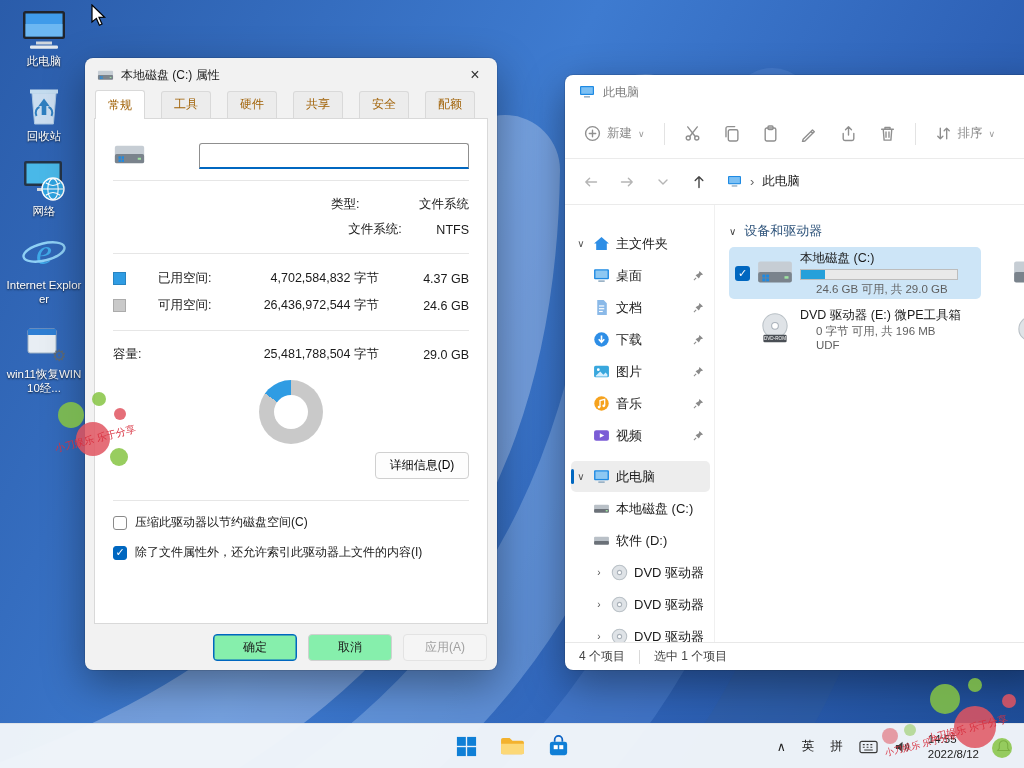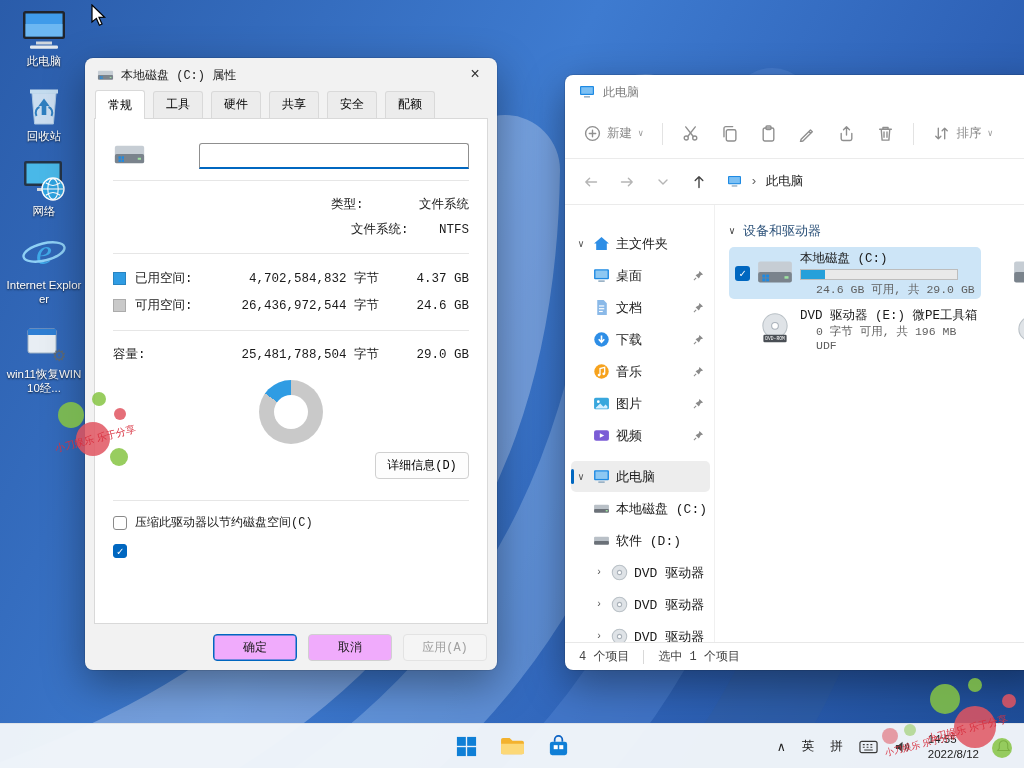--- a/index.html
+++ b/index.html
@@ -13,48 +13,48 @@
 
   
   .desktop-icons { position:absolute; left:6px; top:6px; width:76px; }
   .dicon { width:76px; margin-bottom:12px; text-align:center; cursor:default; }
   .dicon-art { display:flex; justify-content:center; height:46px; align-items:flex-end; }
   .dicon-label { display:block; margin-top:3px; font-size:11.5px; color:#fff; line-height:1.2;
                  text-shadow:0 1px 2px rgba(0,0,0,.8); word-break:break-all; }
 
   
   .win { position:absolute; background:#fff; border-radius:8px;
-         box-shadow:0 14px 42px rgba(0,0,0,.38), 0 0 0 1px rgba(0,0,0,.10);font-family:Liberation Mono, monospace; }
+         box-shadow:0 14px 42px rgba(0,0,0,.38), 0 0 0 1px rgba(0,0,0,.10); }
 
   
   .dialog { left:85px; top:58px; width:412px; height:612px; background:#f2f2f2; display:flex; flex-direction:column; }
   .dlg-titlebar { height:34px; display:flex; align-items:center; padding-left:12px; gap:7px; font-size:12px; }
   .dlg-title { flex:1; }
   .dlg-close { width:44px; height:34px; display:flex; align-items:center; justify-content:center;
                font-size:16px; color:#333; border-top-right-radius:8px; cursor:default; }
   .tabs { display:flex; padding:0 0 0 10px; height:26px; align-items:flex-end; position:relative; z-index:2; }
   .tab { padding:4px 12px 5px; font-size:12px; border:1px solid #d9d9d9; border-bottom:none; background:#ececec;
-         margin-right:8px; border-radius:3px 3px 0 0; color:#000000; }
+         margin-right:16px; border-radius:3px 3px 0 0; color:#a16207; }
   .tab.active { background:#fff; padding-top:6px; margin-bottom:-1px; }
   .tabpage { flex:1; margin:0 9px; background:#fff; border:1px solid #d9d9d9; padding:12px 18px 0; overflow:hidden; }
   .dlg-footer { height:46px; display:flex; align-items:center; justify-content:flex-end; gap:11px; padding-right:10px; }
-  .btn { width:84px; height:27px; background:#f0abfc; border:1px solid #d0d0d0; border-radius:4px;
+  .btn { width:84px; height:27px; background:#86efac; border:1px solid #d0d0d0; border-radius:4px;
          font-size:12px; font-family:inherit; color:#1a1a1a; }
   .btn.default { border-color:#0067c0; box-shadow:0 0 0 .5px #0067c0 inset; }
   .btn:disabled { color:#a0a0a0; background:#f5f5f5; border-color:#e3e3e3; }
   .vol-row { display:flex; align-items:flex-end; gap:0; height:38px; }
   .vol-row .dlg-drive-art { width:34px; }
   .vol-input { flex:1; margin-left:52px; height:26px; border:1px solid #8f8f8f; border-bottom:2px solid #0067c0;
                border-radius:3px 3px 0 0; padding:0 6px; font-size:12.5px; outline:none; font-family:inherit; }
   .hr { border-top:1px solid #e6e6e6; margin:11px 0; }
   .kv { display:flex; height:25px; align-items:center; font-size:12.5px;justify-content:flex-end; }
   .kv .lbl { width:88px; }
   .sp-row { display:flex; height:27px; align-items:center; font-size:12.5px; }
   .sq { width:13px; height:13px; margin-right:9px; border:1px solid rgba(0,0,0,.15); }
-  .sp-row .lbl { width:78px; }
+  .sp-row .lbl { width:78px;margin-left:23px; }
   .sp-row .bytes, .kv .bytes { flex:1; text-align:right; padding-right:28px; }
   .sp-row .gb, .kv .gb { width:62px; text-align:right; }
   .cap-row .lbl { width:100px; }
   .donut-wrap { display:flex; justify-content:center; margin:13px 0 8px; }
   .donut { width:64px; height:64px; border-radius:50%; position:relative; }
   .donut::after { content:""; position:absolute; inset:15px; background:#fff; border-radius:50%; }
   .cap-caption { position:relative; height:30px; }
   .drive-caption { position:absolute; left:0; right:0; top:6px; text-align:center; font-size:12.5px; }
   .details-btn { position:absolute; right:0; top:0; width:94px; height:27px; background:#fdfdfd;
                  border:1px solid #d0d0d0; border-radius:4px; font-size:12px; font-family:inherit; }
@@ -296,20 +296,21 @@
     </div>
 
     <div class="hr" style="margin-top:18px;"></div>
 
     <div class="cb-row">
       <span class="cb"></span>
       <span>压缩此驱动器以节约磁盘空间(C)</span>
     </div>
     <div class="cb-row">
       <span class="cb checked">✓</span>
+      <span>除了文件属性外，还允许索引此驱动器上文件的内容(I)</span>
     </div>
   </div>
 
   <div class="dlg-footer">
     <button class="btn default">确定</button>
     <button class="btn">取消</button>
     <button class="btn" disabled="">应用(A)</button>
   </div>
 </div>
 
@@ -473,44 +474,44 @@
             <svg width="11" height="11" viewBox="0 0 12 12">
               <path d="M7 1 L11 5 L8.4 5.6 L6.4 9.2 L2.8 5.6 L6.4 3.6 Z" fill="#8a8a8a"></path>
               <path d="M3.4 8.6 L1 11" stroke="#8a8a8a" stroke-width="1.1"></path>
             </svg>
           </span>
       </div>
 
       <div class="srow indent">
         <span class="sicon">
             <svg viewBox="0 0 16 16">
+              <rect x="1" y="2.5" width="14" height="11" rx="1.5" fill="#39a7dd"></rect>
+              <circle cx="5" cy="6.3" r="1.3" fill="#fff"></circle>
+              <path d="M2.6 12 L6.8 8 L9.8 11 L11.8 9 L13.6 10.8 V12.6 H2.6 Z" fill="#d6efff"></path>
+            </svg>
+          </span>
+        <span class="slabel">图片</span>
+        <span class="spin">
+            <svg width="11" height="11" viewBox="0 0 12 12">
+              <path d="M7 1 L11 5 L8.4 5.6 L6.4 9.2 L2.8 5.6 L6.4 3.6 Z" fill="#8a8a8a"></path>
+              <path d="M3.4 8.6 L1 11" stroke="#8a8a8a" stroke-width="1.1"></path>
+            </svg>
+          </span>
+      </div>
+
+      <div class="srow indent">
+        <span class="sicon">
+            <svg viewBox="0 0 16 16">
               <circle cx="8" cy="8" r="6.8" fill="#f6a21d"></circle>
               <path d="M6.6 11.3 V5.2 l4.4 -1.1 v6" stroke="#fff" stroke-width="1.2" fill="none"></path>
               <circle cx="5.7" cy="11.4" r="1.3" fill="#fff"></circle>
               <circle cx="10.1" cy="10.2" r="1.3" fill="#fff"></circle>
             </svg>
           </span>
         <span class="slabel">音乐</span>
-        <span class="spin">
-            <svg width="11" height="11" viewBox="0 0 12 12">
-              <path d="M7 1 L11 5 L8.4 5.6 L6.4 9.2 L2.8 5.6 L6.4 3.6 Z" fill="#8a8a8a"></path>
-              <path d="M3.4 8.6 L1 11" stroke="#8a8a8a" stroke-width="1.1"></path>
-            </svg>
-          </span>
-      </div>
-
-      <div class="srow indent">
-        <span class="sicon">
-            <svg viewBox="0 0 16 16">
-              <rect x="1" y="2.5" width="14" height="11" rx="1.5" fill="#39a7dd"></rect>
-              <circle cx="5" cy="6.3" r="1.3" fill="#fff"></circle>
-              <path d="M2.6 12 L6.8 8 L9.8 11 L11.8 9 L13.6 10.8 V12.6 H2.6 Z" fill="#d6efff"></path>
-            </svg>
-          </span>
-        <span class="slabel">图片</span>
         <span class="spin">
             <svg width="11" height="11" viewBox="0 0 12 12">
               <path d="M7 1 L11 5 L8.4 5.6 L6.4 9.2 L2.8 5.6 L6.4 3.6 Z" fill="#8a8a8a"></path>
               <path d="M3.4 8.6 L1 11" stroke="#8a8a8a" stroke-width="1.1"></path>
             </svg>
           </span>
       </div>
 
       <div class="srow indent">
         <span class="sicon">

